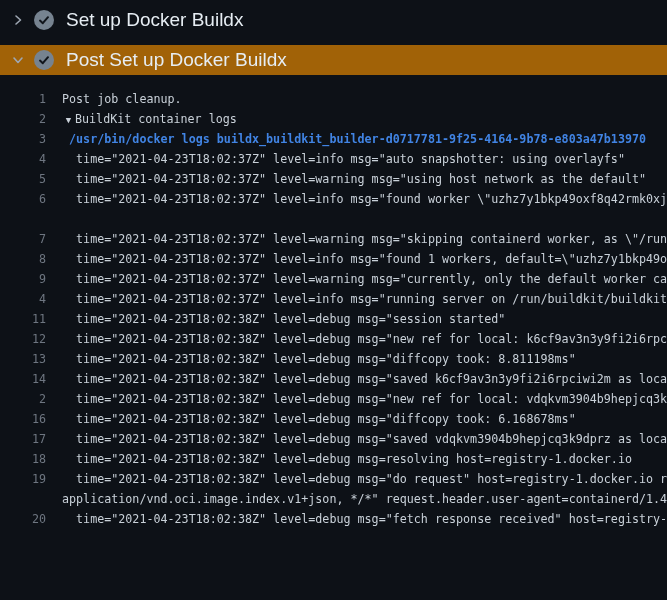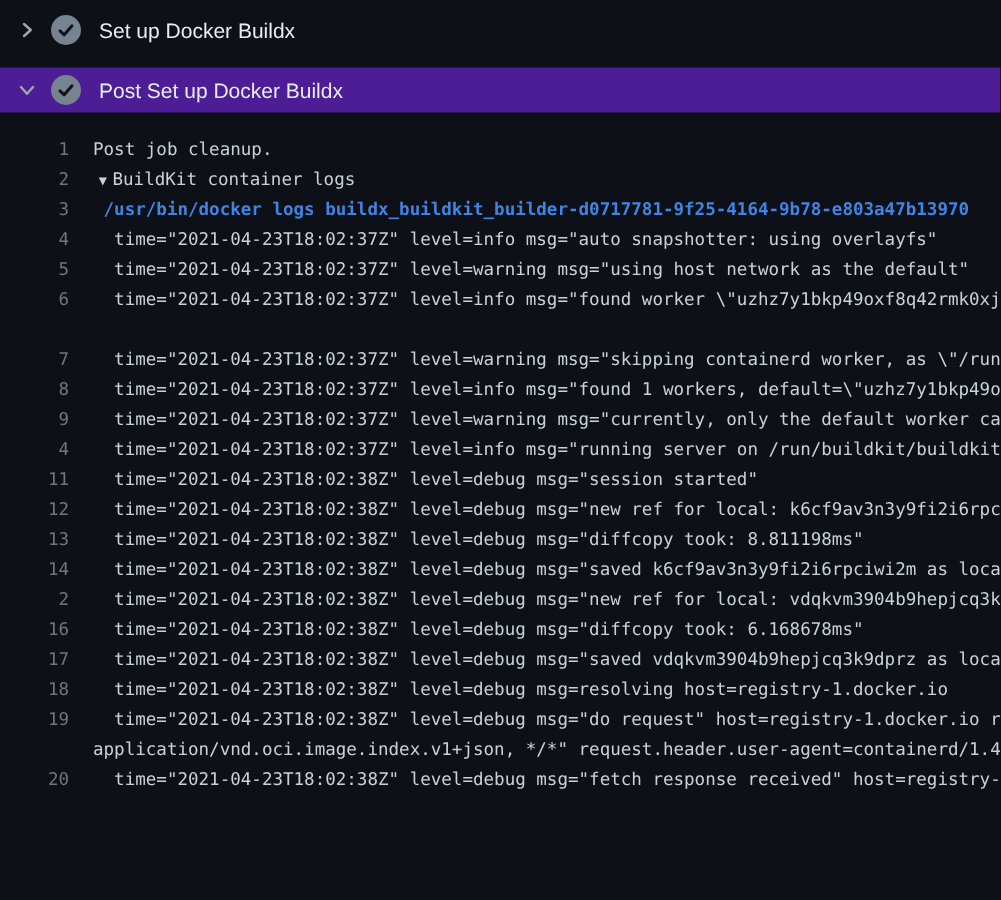--- a/index.html
+++ b/index.html
@@ -19,37 +19,37 @@
   .steps { width: 100%; }
   .step {
     height: 40px;
     display: flex;
     align-items: center;
     cursor: pointer;
   }
   .step.expanded {
     height: 30px;
     margin-top: 5px;
-    background: #4c1d95;
+    background: #a16207;
   }
   .step .chev {
     width: 12px; height: 12px;
     margin-left: 12px;
     display: flex; align-items: center; justify-content: center;
     flex: 0 0 auto;
   }
   .step .status {
     width: 20px; height: 20px;
     margin-left: 10px;
     display: flex; align-items: center; justify-content: center;
     flex: 0 0 auto;
   }
   .step .label {
     margin-left: 12px;
-    font-size: 14px;
+    font-size: 19px;
     font-weight: 500;
     color: #e6edf3;
     white-space: nowrap;
   }
 
   
   .log {
     padding-top: 14px;
     font-family: "DejaVu Sans Mono", monospace;
     font-size: 11.7px;

